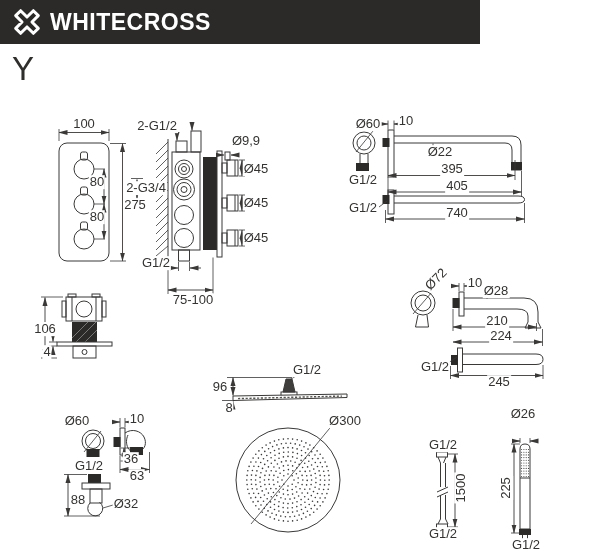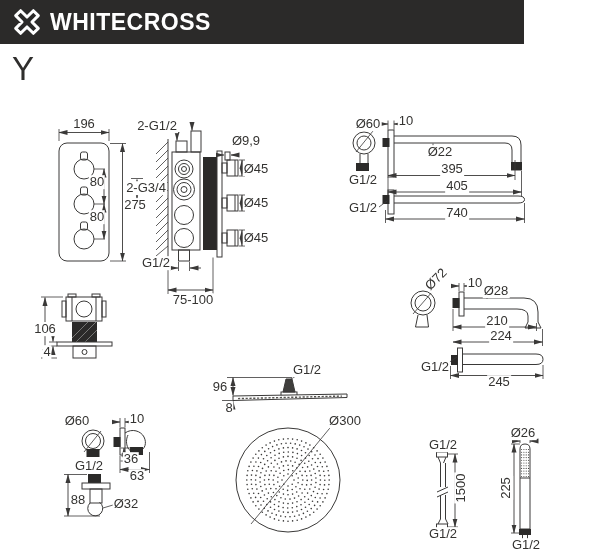--- a/index.html
+++ b/index.html
@@ -1,18 +1,18 @@
 <!DOCTYPE html>
 <html><head>
 <meta charset="utf-8">
 <style>
   html,body{margin:0;padding:0;background:#fff;}
   .page{position:relative;width:600px;height:551px;background:#fff;overflow:hidden;
         font-family:"Liberation Sans",sans-serif;color:#343331;}
-  .topbar{position:absolute;left:0;top:0;width:524px;height:44px;background:#2b2a29;
+  .topbar{position:absolute;left:0;top:0;width:480px;height:44px;background:#2b2a29;
           display:flex;align-items:center;}
   .logo{margin-left:10px;flex:0 0 auto;display:flex;align-items:center;}
   .brand{color:#fff;font-size:23px;font-weight:700;letter-spacing:.5px;margin-left:6px;}
   .series{position:absolute;left:12px;top:50px;font-size:33px;color:#2f2e2d;}
   .model{position:absolute;right:18px;top:54px;font-size:30px;color:#2f2e2d;}
   .art{position:absolute;left:0;top:0;}
   .s{fill:none;stroke:#3a3938;stroke-width:1;}
   .t{fill:none;stroke:#3a3938;stroke-width:.8;}
   .f{fill:#2b2a29;stroke:none;}
   .dl{fill:none;stroke:#3a3938;stroke-width:.9;}
@@ -574,21 +574,21 @@
       <rect class="f" x="519" y="529" width="12" height="6"></rect>
       <path class="s" d="M522.5,535 V540 M527.5,535 V540"></path>
       <path class="t" d="M520,443 V438 M530,443 V438"></path>
       <path class="dl" marker-end="url(#ar)" d="M512,441 H520"></path>
       <path class="dl" marker-end="url(#ar)" d="M538,441 H530"></path>
       <path class="t" d="M520,444 H511 M519,533 H511"></path>
       <path class="dl" marker-start="url(#ar)" marker-end="url(#ar)" d="M514,444 V533"></path>
     </g>
   </svg>
 
-  <span class="lbl" style="left:84px;top:124px">196</span>
+  <span class="lbl" style="left:84px;top:124px">100</span>
   <span class="lbl" style="left:135px;top:205px">275</span>
   <span class="lbl" style="left:97px;top:182px">80</span>
   <span class="lbl" style="left:97px;top:217px">80</span>
   <span class="lbl" style="left:157px;top:126px">2-G1/2</span>
   <span class="lbl" style="left:146px;top:188px">2-G3/4</span>
   <span class="lbl" style="left:246px;top:141px">Ø9,9</span>
   <span class="lbl" style="left:256px;top:169px">Ø45</span>
   <span class="lbl" style="left:256px;top:203px">Ø45</span>
   <span class="lbl" style="left:256px;top:238px">Ø45</span>
   <span class="lbl" style="left:156px;top:263px">G1/2</span>
@@ -623,16 +623,16 @@
 
   <span class="lbl" style="left:307px;top:370px">G1/2</span>
   <span class="lbl" style="left:220px;top:387px">96</span>
   <span class="lbl" style="left:229px;top:408px">8</span>
   <span class="lbl" style="left:345px;top:421px">Ø300</span>
 
   <span class="lbl" style="left:443px;top:445px">G1/2</span>
   <span class="lbl rot90" style="left:461px;top:488px">1500</span>
   <span class="lbl" style="left:443px;top:534px">G1/2</span>
 
-  <span class="lbl" style="left:523px;top:433px">Ø26</span>
+  <span class="lbl" style="left:523px;top:414px">Ø26</span>
   <span class="lbl rot90" style="left:506px;top:488px">225</span>
   <span class="lbl" style="left:526px;top:545px">G1/2</span>
 </div>
 
 </body></html>

